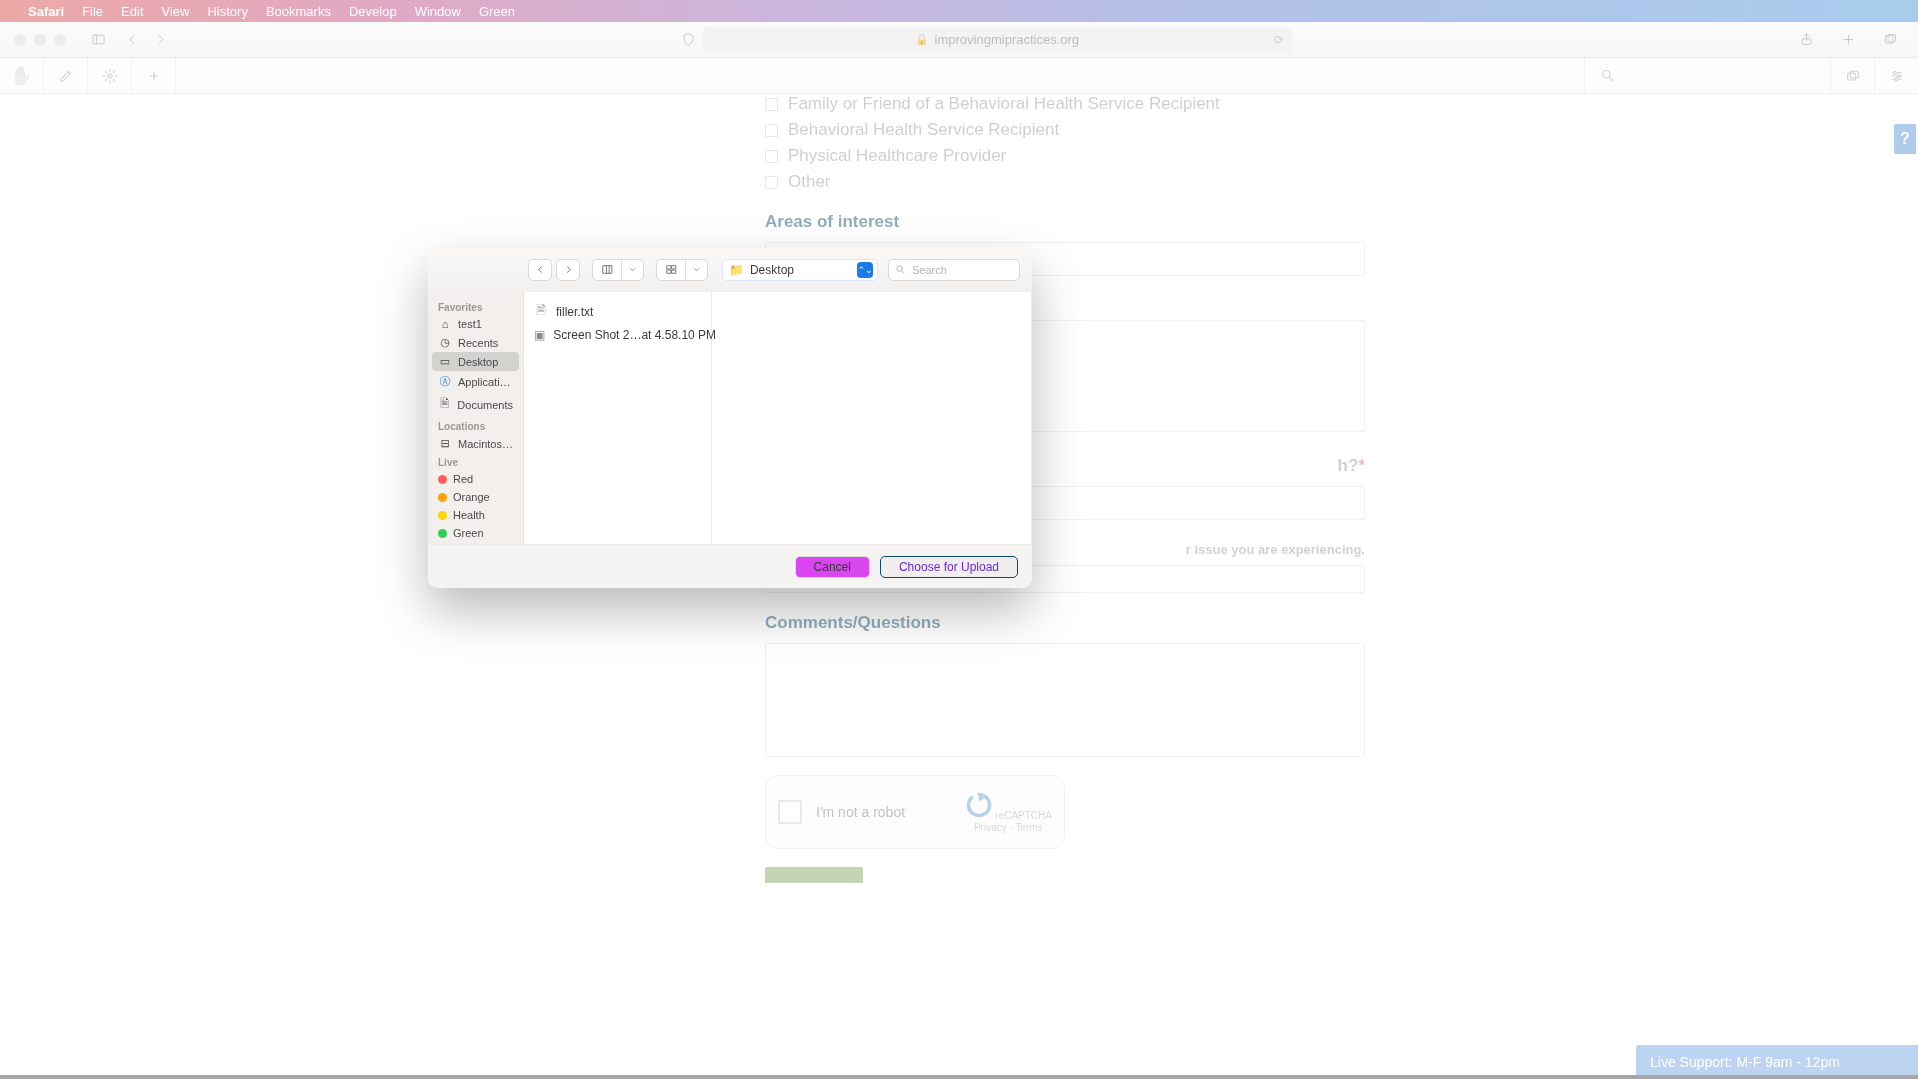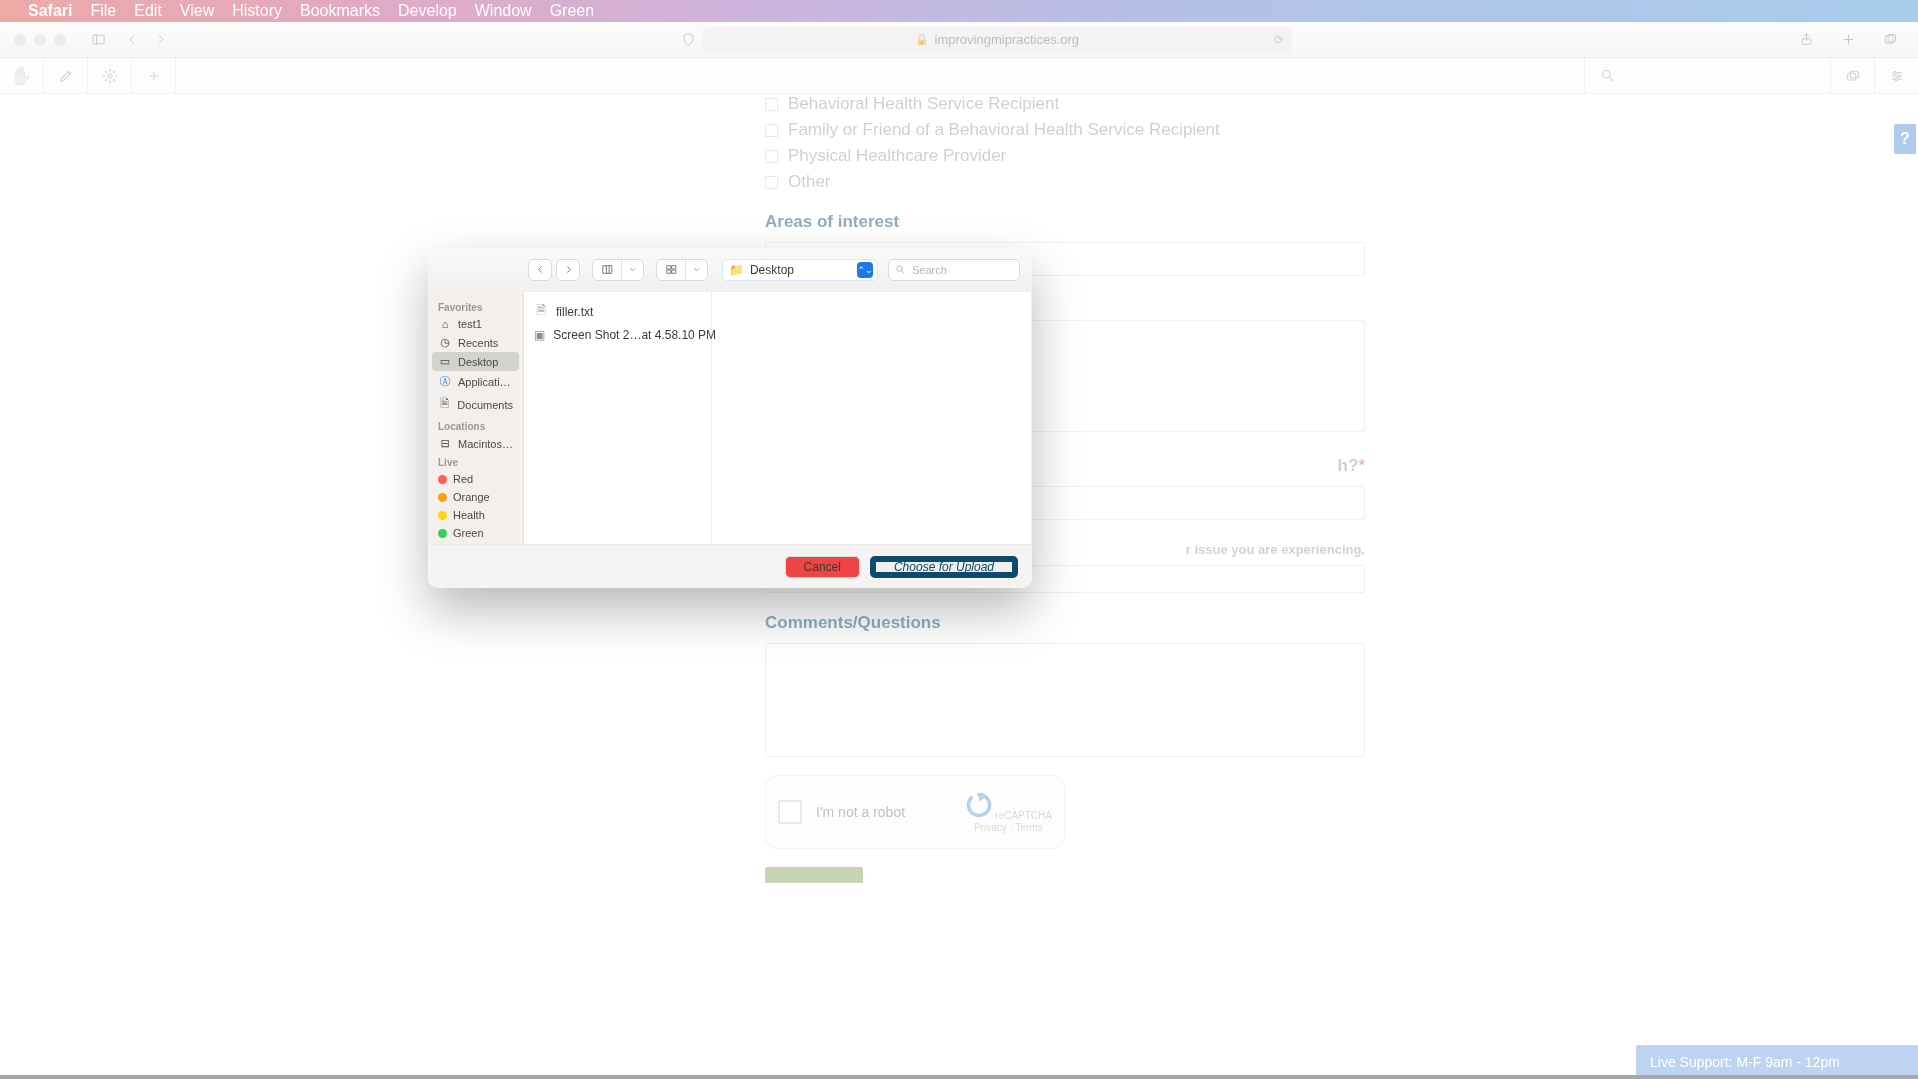--- a/index.html
+++ b/index.html
@@ -2,21 +2,21 @@
 <html><head>
 <meta charset="utf-8">
 <style>
   * { box-sizing: border-box; margin: 0; padding: 0; font-family: -apple-system, BlinkMacSystemFont, "Helvetica Neue", sans-serif; }
   html, body { width: 1918px; height: 1079px; overflow: hidden; background:#fff; }
   .dim-overlay { position: absolute; inset:0; background: rgba(255,255,255,0.55); pointer-events:none; z-index:5; }
 
   
   .menubar { position:absolute; top:0; left:0; right:0; height:22px;
     background: linear-gradient(90deg,#d6403c 0%,#c04076 18%,#8a5eb8 42%,#5874cc 62%,#3f8fd6 100%);
-    display:flex; align-items:center; padding:0 10px; gap:18px; color:#fff; font-size:16px; z-index:1; }
+    display:flex; align-items:center; padding:0 10px; gap:18px; color:#fff; font-size:13px; z-index:1; }
   .menubar .app { font-weight:700; }
   .menubar .apple { font-size:14px; }
 
   
   .safari-chrome { position:absolute; top:22px; left:0; right:0; height:36px;
     background: linear-gradient(#f8f6f5,#efedec); border-bottom:1px solid #d8d6d5; display:flex; align-items:center; z-index:1; }
   .tl { display:flex; gap:8px; padding-left:14px; }
   .tl span { width:12px; height:12px; border-radius:50%; background:#d7d5d4; }
   .tbtn { width:28px; height:22px; display:flex; align-items:center; justify-content:center; color:#8d8a88; }
   .tbtn svg { width:15px; height:15px; stroke:currentColor; fill:none; stroke-width:1.6; }
@@ -93,22 +93,22 @@
   .side-item .dot { width:9px; height:9px; border-radius:50%; display:inline-block; }
   .dlg-cols { flex:1; display:flex; }
   .col { border-right:1px solid #ececec; font-size:12px; color:#3b3b3b; }
   .col.c1 { width:188px; padding:6px 0; }
   .col.c2 { flex:1; }
   .frow { display:flex; align-items:center; gap:8px; padding:3px 10px; white-space:nowrap; }
   .frow .fic { width:14px; text-align:center; color:#8e8c8a; }
   .dlg-foot { height:44px; border-top:1px solid #eceae8; display:flex; align-items:center; justify-content:flex-end;
     gap:10px; padding:0 14px; background:#f6f4f2; }
   .btn { height:22px; padding:0 18px; border-radius:5px; font-size:12px; display:flex; align-items:center; }
-  .btn.cancel { background:#ef4444; border:1px solid #dcdad8; color:#3b3a39; }
-  .btn.choose { background:#f1efed; border:6px solid #0c4a6e; color:#0c4a6e;font-style:italic; }
+  .btn.cancel { background:#d946ef; border:1px solid #dcdad8; color:#3b3a39; }
+  .btn.choose { background:#f1efed; border:1px solid #0c4a6e; color:#6d28d9; }
 
   svg line, svg polyline, svg path, svg rect, svg circle { stroke-linecap:round; stroke-linejoin:round; }
 
   
   .dock-edge { position:absolute; bottom:0; left:0; right:0; height:4px; background:#3c3c46; z-index:2; }
 </style>
 </head>
 <body>
 
 <div class="menubar">
@@ -229,25 +229,25 @@
           <circle cx="11" cy="17" r="2" fill="#fff"></circle>
         </svg>
       </div>
   </div>
 </div>
 
 <div class="page">
   <div class="form">
     <div class="check-row">
         <span class="box"></span>
-        <span>Behavioral Health Service Recipient</span>
+        <span>Family or Friend of a Behavioral Health Service Recipient</span>
       </div>
     <div class="check-row">
         <span class="box"></span>
-        <span>Family or Friend of a Behavioral Health Service Recipient</span>
+        <span>Behavioral Health Service Recipient</span>
       </div>
     <div class="check-row">
         <span class="box"></span>
         <span>Physical Healthcare Provider</span>
       </div>
     <div class="check-row">
         <span class="box"></span>
         <span>Other</span>
       </div>
 

